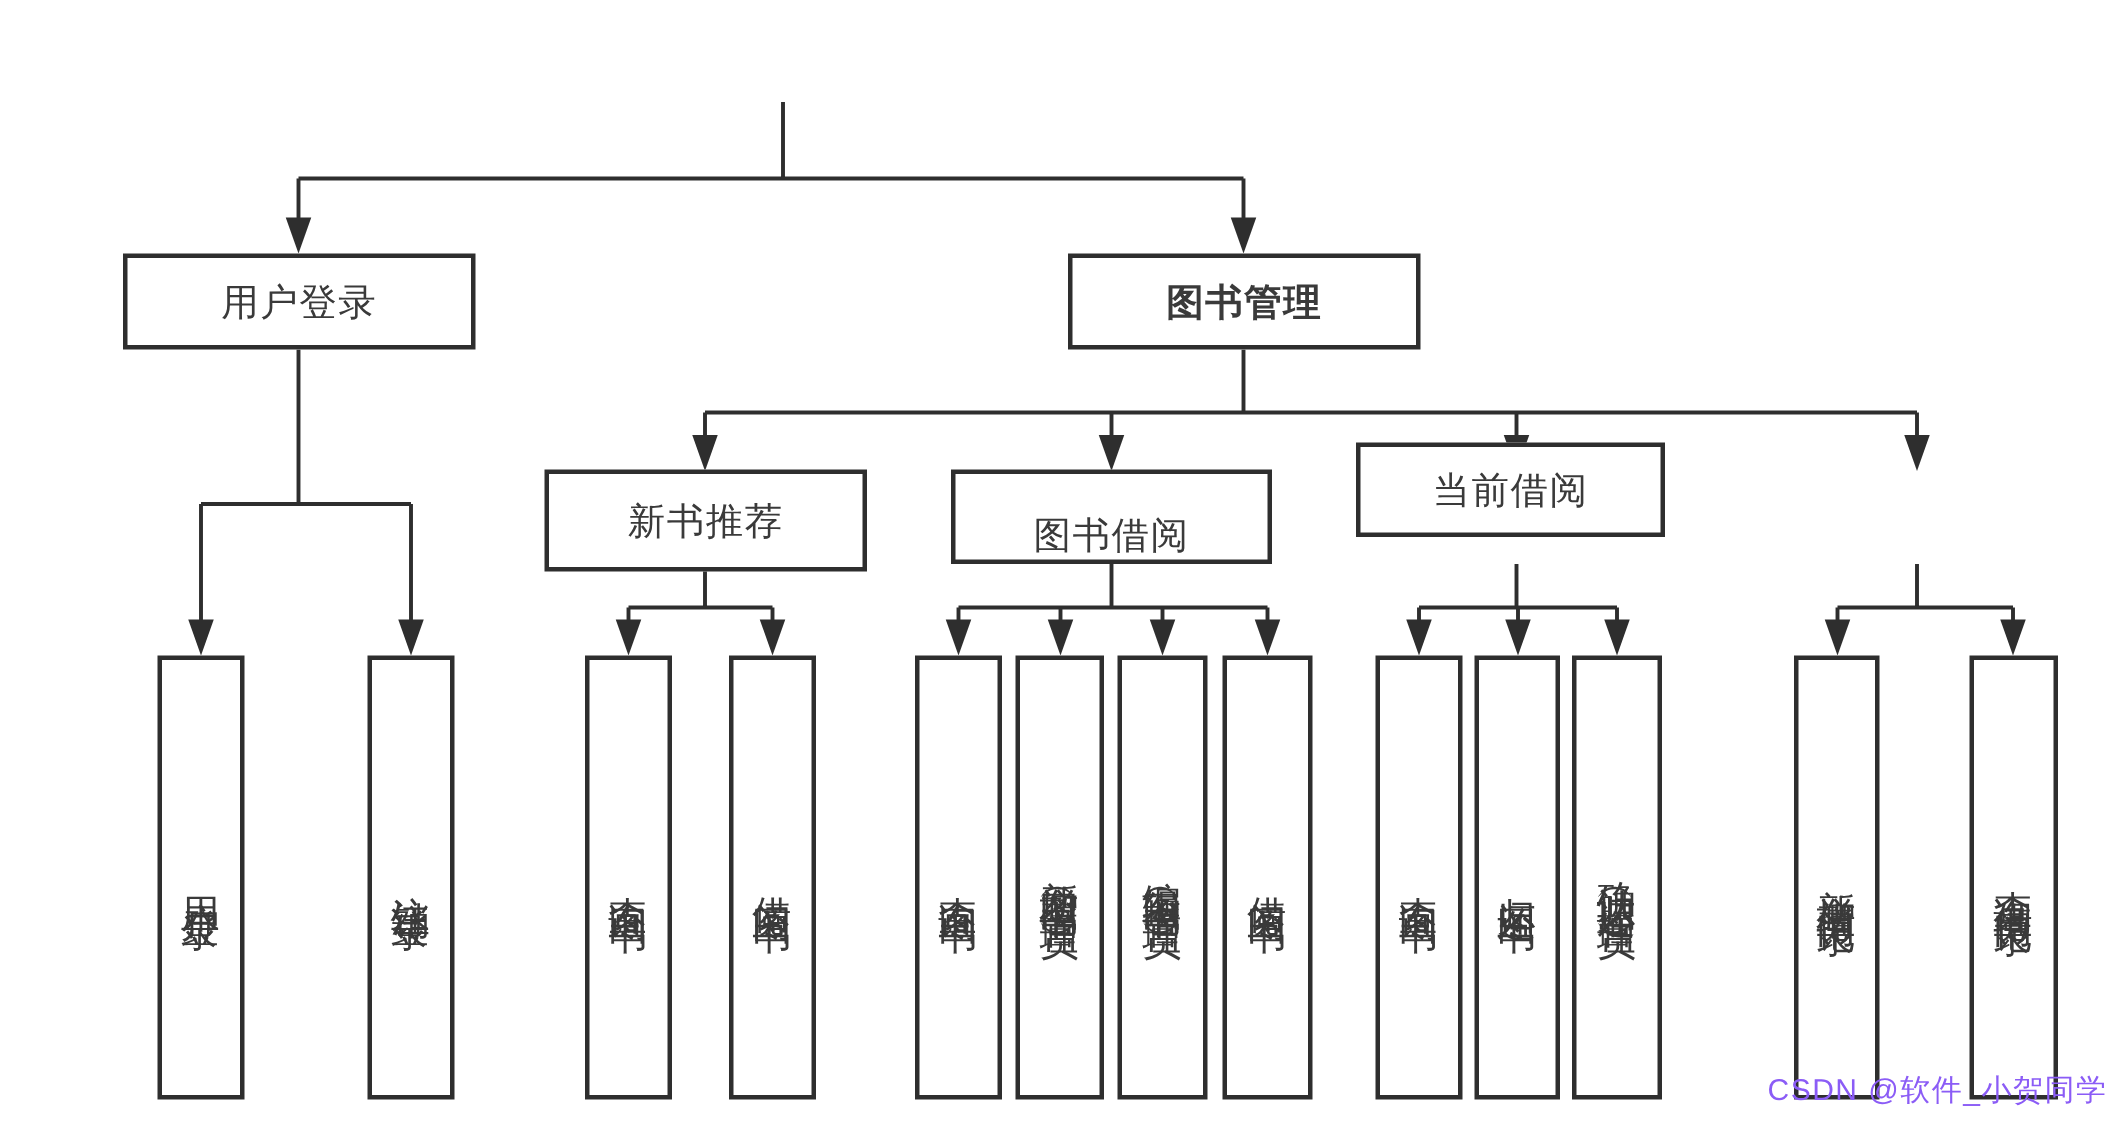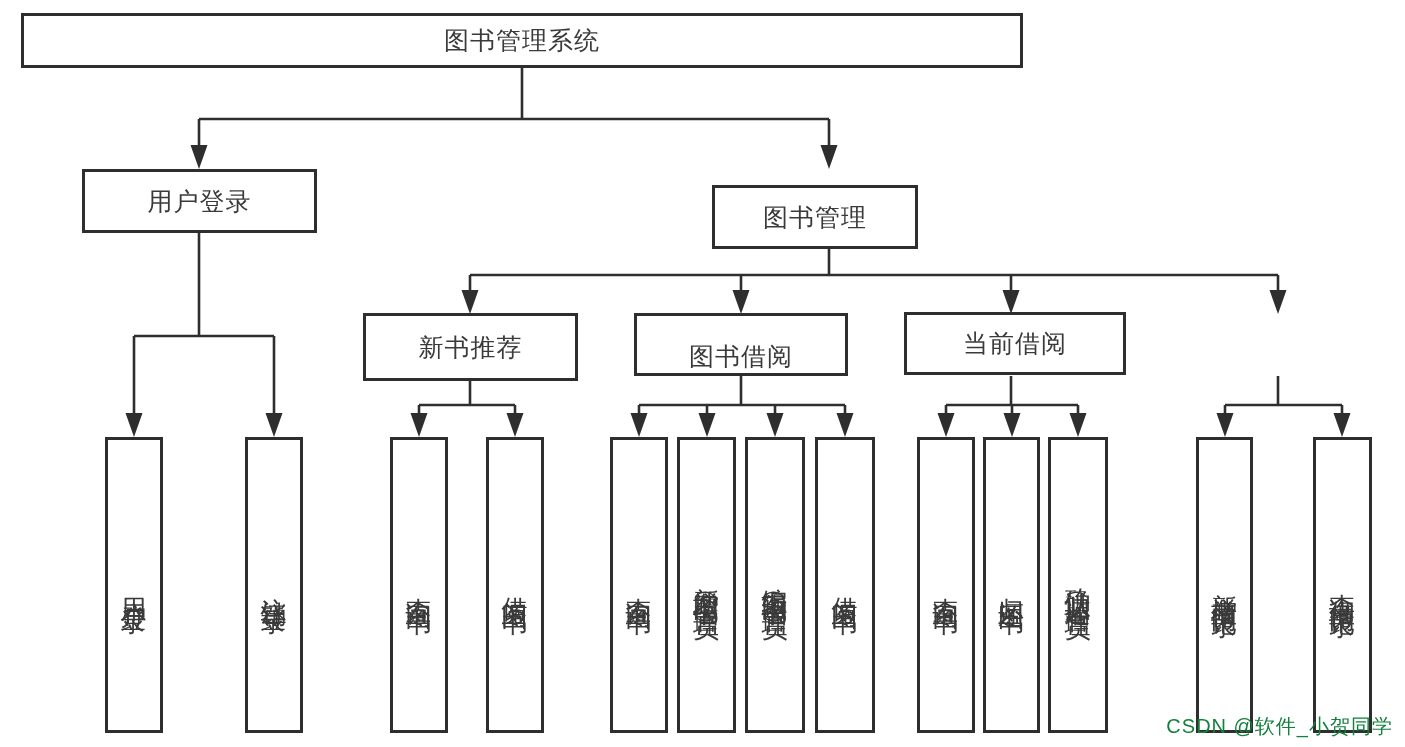--- a/index.html
+++ b/index.html
@@ -34,25 +34,25 @@
   }
   .vbox span {
     writing-mode: vertical-rl;
     text-orientation: mixed;
     font-size: 26px;
     letter-spacing: 4px;
     line-height: 1;
   }
   .watermark {
     position: absolute;
-    right: 12px;
+    right: 0;
     bottom: 7px;
     font-size: 20px;
     letter-spacing: 1px;
-    color: #15803d;
+    color: #8b5cf6;
     z-index: 5;
     white-space: nowrap;
   }
 </style>
 </head>
 <body>
 
 <div class="canvas">
 
   <svg class="connectors" viewBox="0 0 1405 747" xmlns="http://www.w3.org/2000/svg">
@@ -88,38 +88,35 @@
       <polygon points="766.5,413 783.5,413 775,437"></polygon>
       <polygon points="836.5,413 853.5,413 845,437"></polygon>
       <polygon points="937.5,413 954.5,413 946,437"></polygon>
       <polygon points="1003.5,413 1020.5,413 1012,437"></polygon>
       <polygon points="1069.5,413 1086.5,413 1078,437"></polygon>
       <polygon points="1216.5,413 1233.5,413 1225,437"></polygon>
       <polygon points="1333.5,413 1350.5,413 1342,437"></polygon>
     </g>
   </svg>
 
-  <div class="node hbox" style="left:21px; top:13px; width:1002px; height:55px;">
-    <span>图书管理系统</span>
-  </div>
 
   <div class="node hbox" style="left:82px; top:169px; width:235px; height:64px;">
     <span>用户登录</span>
   </div>
-  <div class="node hbox" style="left:712px; top:185px; width:206px; height:64px;">
+  <div class="node hbox" style="left:712px; top:169px; width:235px; height:64px;font-weight:bold;">
     <span>图书管理</span>
   </div>
 
   <div class="node hbox" style="left:363px; top:313px; width:215px; height:68px;">
     <span>新书推荐</span>
   </div>
   <div class="node hbox" style="left:634px; top:313px; width:214px; height:63px;align-items:flex-end;">
     <span>图书借阅</span>
   </div>
-  <div class="node hbox" style="left:904px; top:312px; width:222px; height:63px;">
+  <div class="node hbox" style="left:904px; top:295px; width:206px; height:63px;">
     <span>当前借阅</span>
   </div>
 
   <div class="node vbox" style="left:105px; top:437px; width:58px; height:296px;">
     <span>用户登录</span>
   </div>
   <div class="node vbox" style="left:245px; top:437px; width:58px; height:296px;">
     <span>注销登录</span>
   </div>
 

